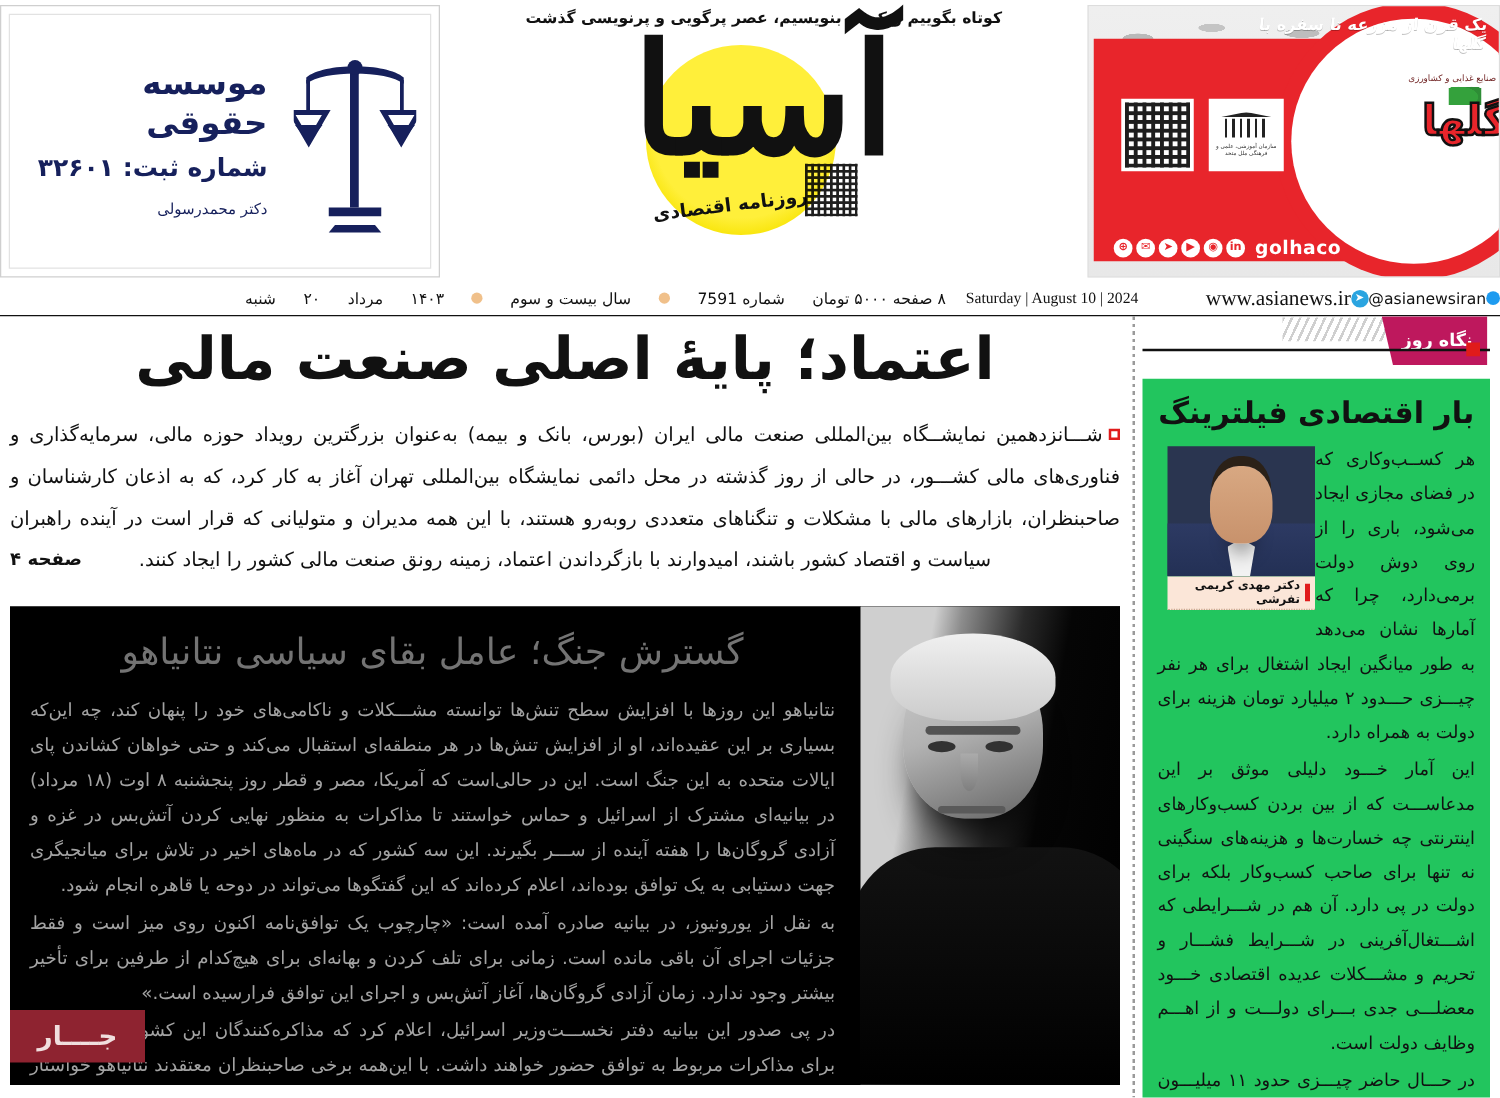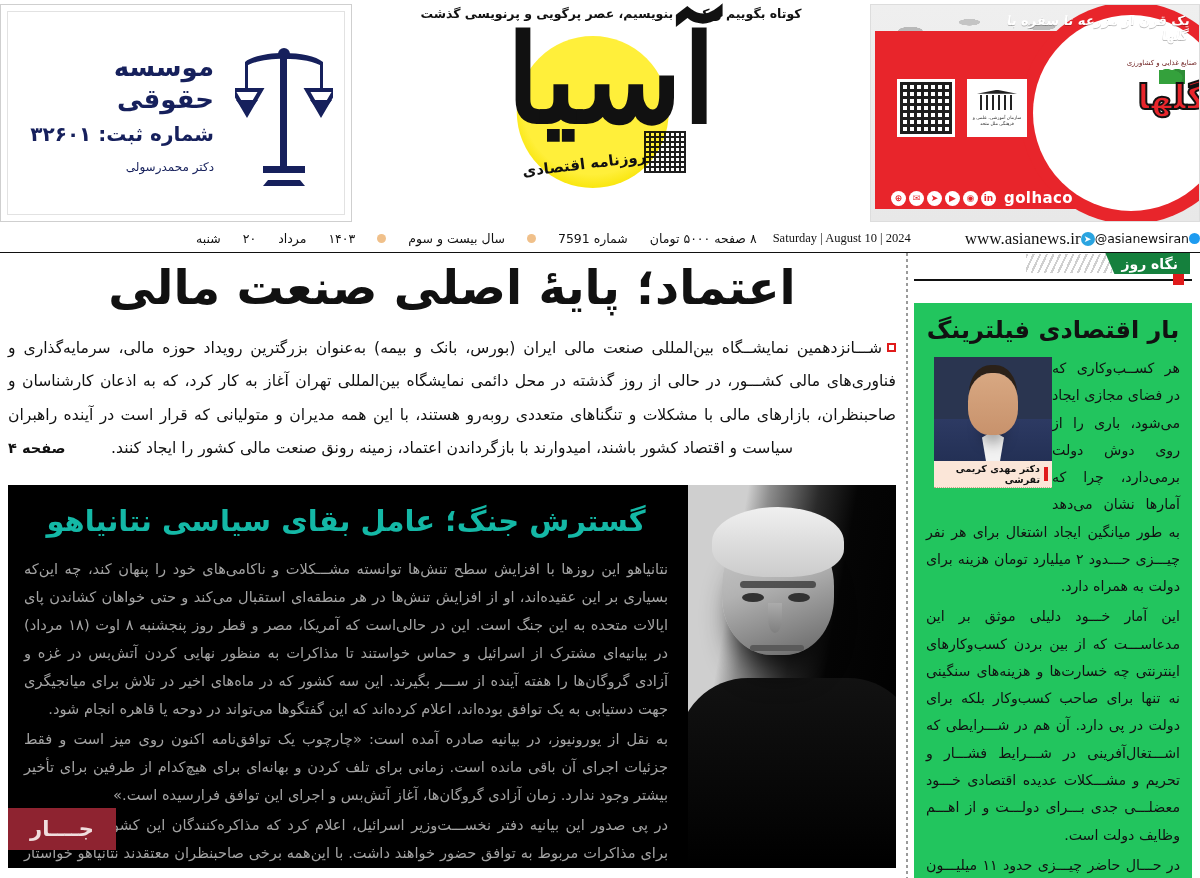--- a/index.html
+++ b/index.html
@@ -139,22 +139,22 @@
   .content{ position:absolute; left:0; top:253px; width:1200px; height:625px; display:flex; }
 
   
   .sidebar{ width:292px; height:625px; position:relative; padding:0 8px 0 6px; }
   .tag-row{ position:relative; height:24px; }
   .tag-hatch{
     position:absolute; right:80px; top:1px; width:86px; height:19px;
     background:repeating-linear-gradient(115deg,#cfcfcf 0 2px,transparent 2px 6px);
   }
   .tag-red{
-    position:absolute; right:2px; top:0; height:21px; padding:0 12px 0 16px;
-    background:#15803d; color:#fff; font-size:14px; font-weight:bold;
+    position:absolute; right:2px; top:0; height:39px; padding:0 12px 0 16px;
+    background:#be185d; color:#fff; font-size:14px; font-weight:bold;
     display:flex; align-items:center;
     clip-path:polygon(0 0,100% 0,100% 100%,9px 100%);
   }
   .side-rule{ position:relative; height:5px; border-top:2px solid #111; margin-top:2px; }
   .side-rule::before{
     content:""; position:absolute; right:8px; top:-7px; width:11px; height:11px; background:#e01b1b;
   }
   .side-box{
     margin-top:19px; background:#22c55e; border:0; height:578px; padding:12px 12px 0 12px;
     overflow:hidden;
@@ -244,21 +244,21 @@
     position:absolute; left:-10px; bottom:0; width:240px; height:190px; border-radius:70px 70px 0 0;
     background:linear-gradient(#121212,#000);
   }
   .feat-badge{
     position:absolute; left:0; bottom:18px; width:108px; height:42px; background:#8e2330;
     display:flex; align-items:center; justify-content:center; z-index:6;
   }
   .feat-badge span{ color:#f0dede; font-size:21px; font-weight:bold; letter-spacing:-1px; }
   .feat-text{ flex:1; padding:18px 20px 0 16px; }
   .feat-head{
-    color:#14b8a6; font-size:29px; font-weight:bold; text-align:center; line-height:1.3;
+    color:#737373; font-size:29px; font-weight:normal; text-align:center; line-height:1.3;
     margin-bottom:14px; letter-spacing:-.6px;
   }
   .feat-p{
     color:#a3a3a3; font-size:14.6px; line-height:1.92; text-align:justify; text-align-last:right;
     margin-bottom:2px;
   }
 </style>
 </head>
 <body>
 

